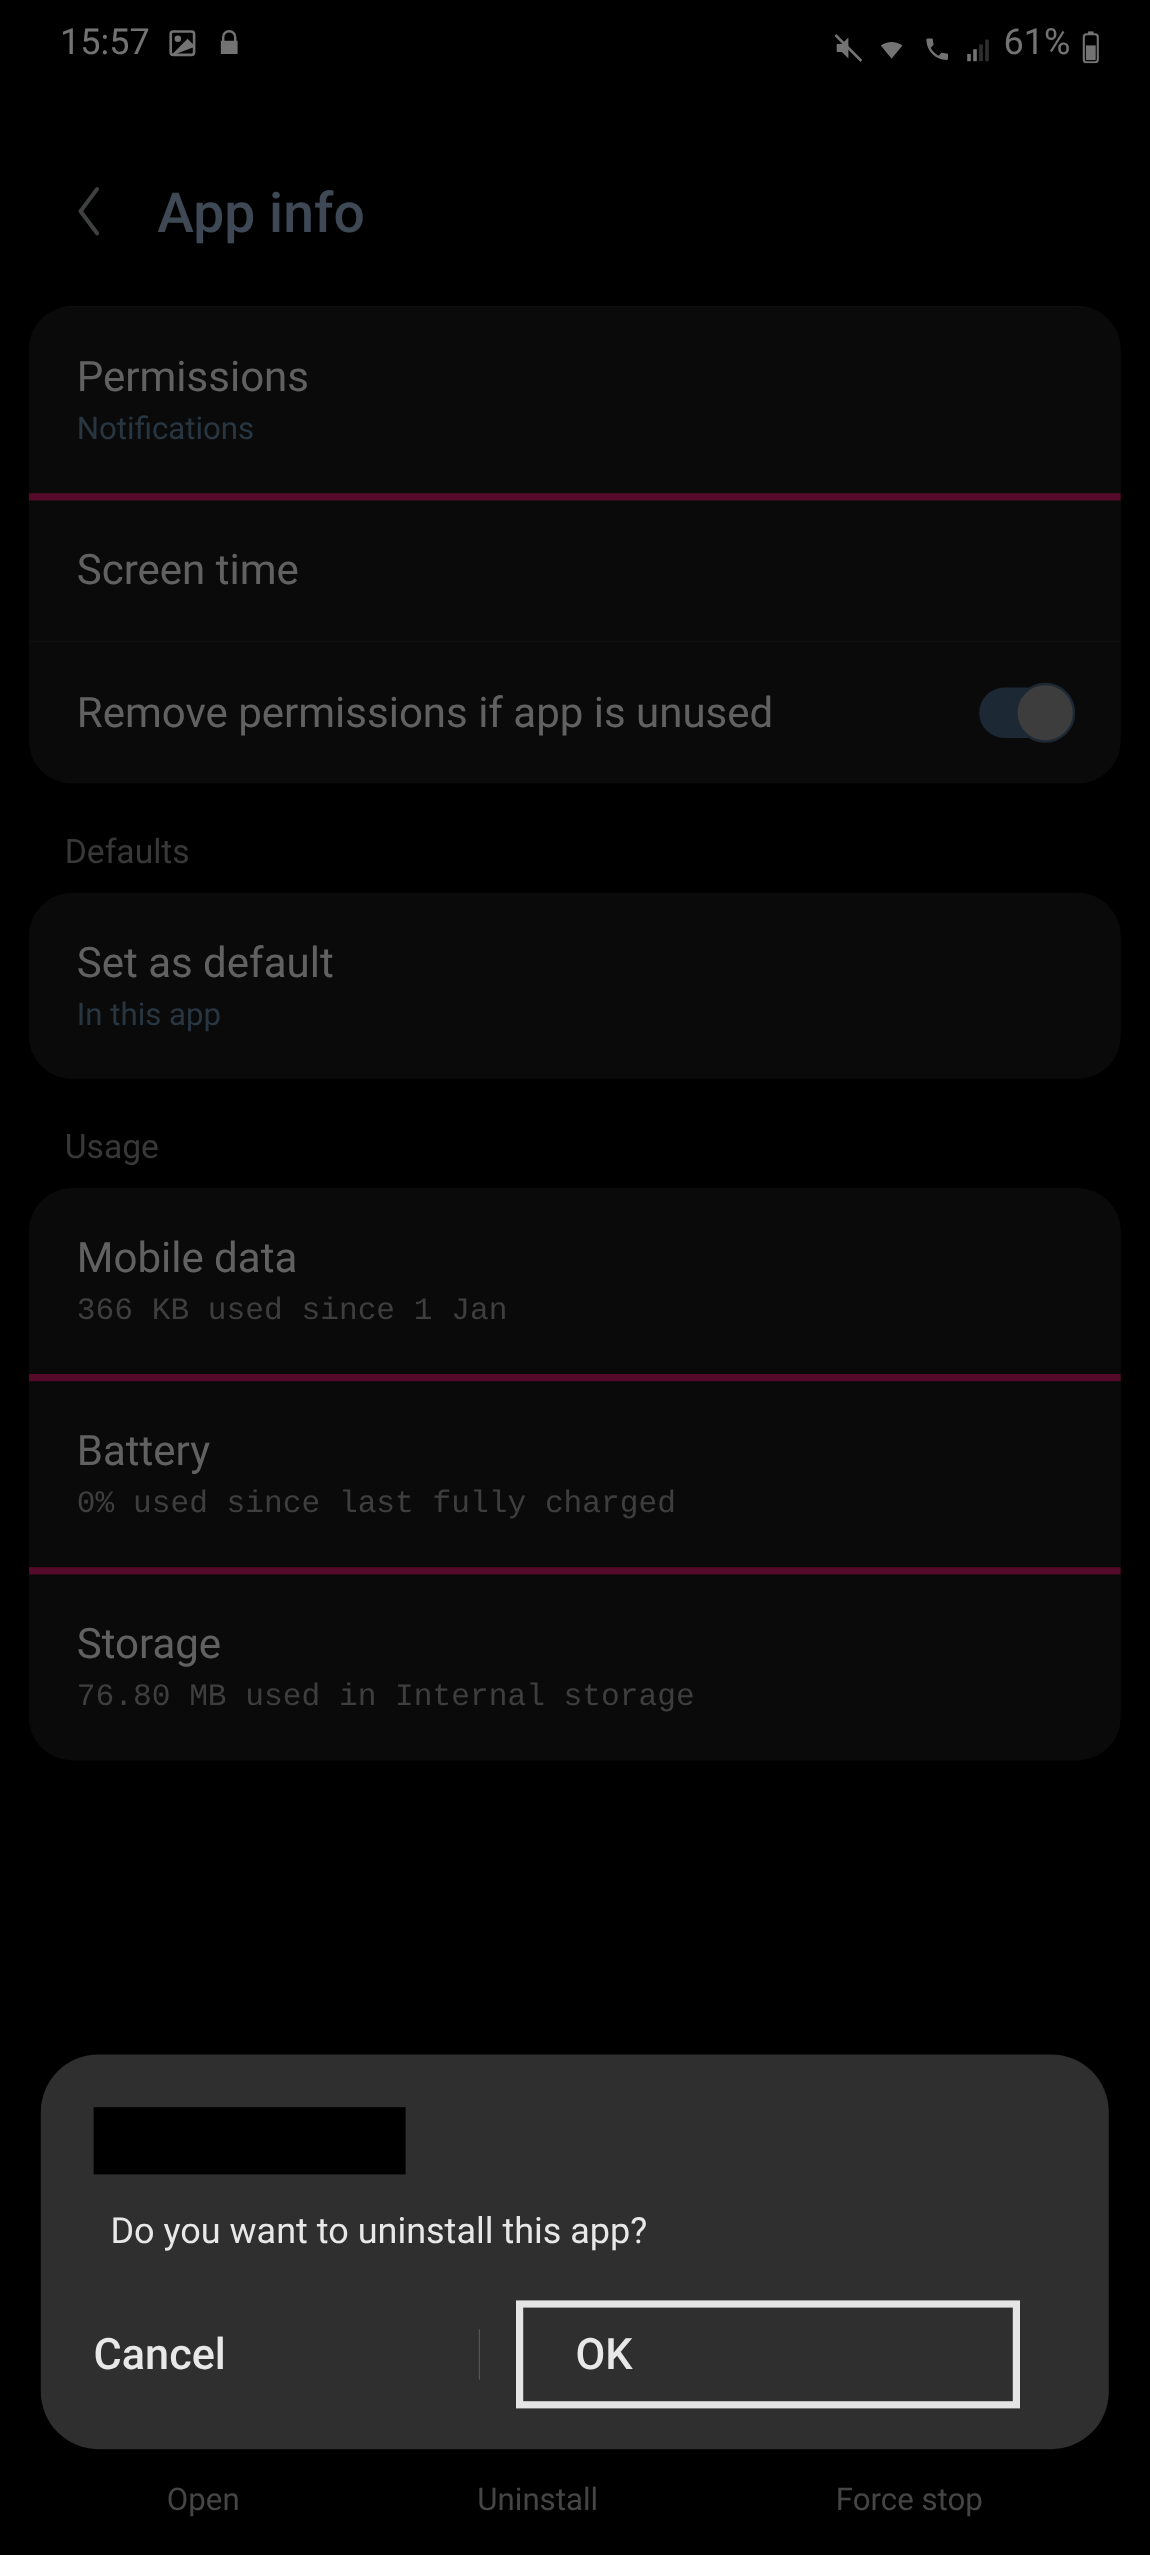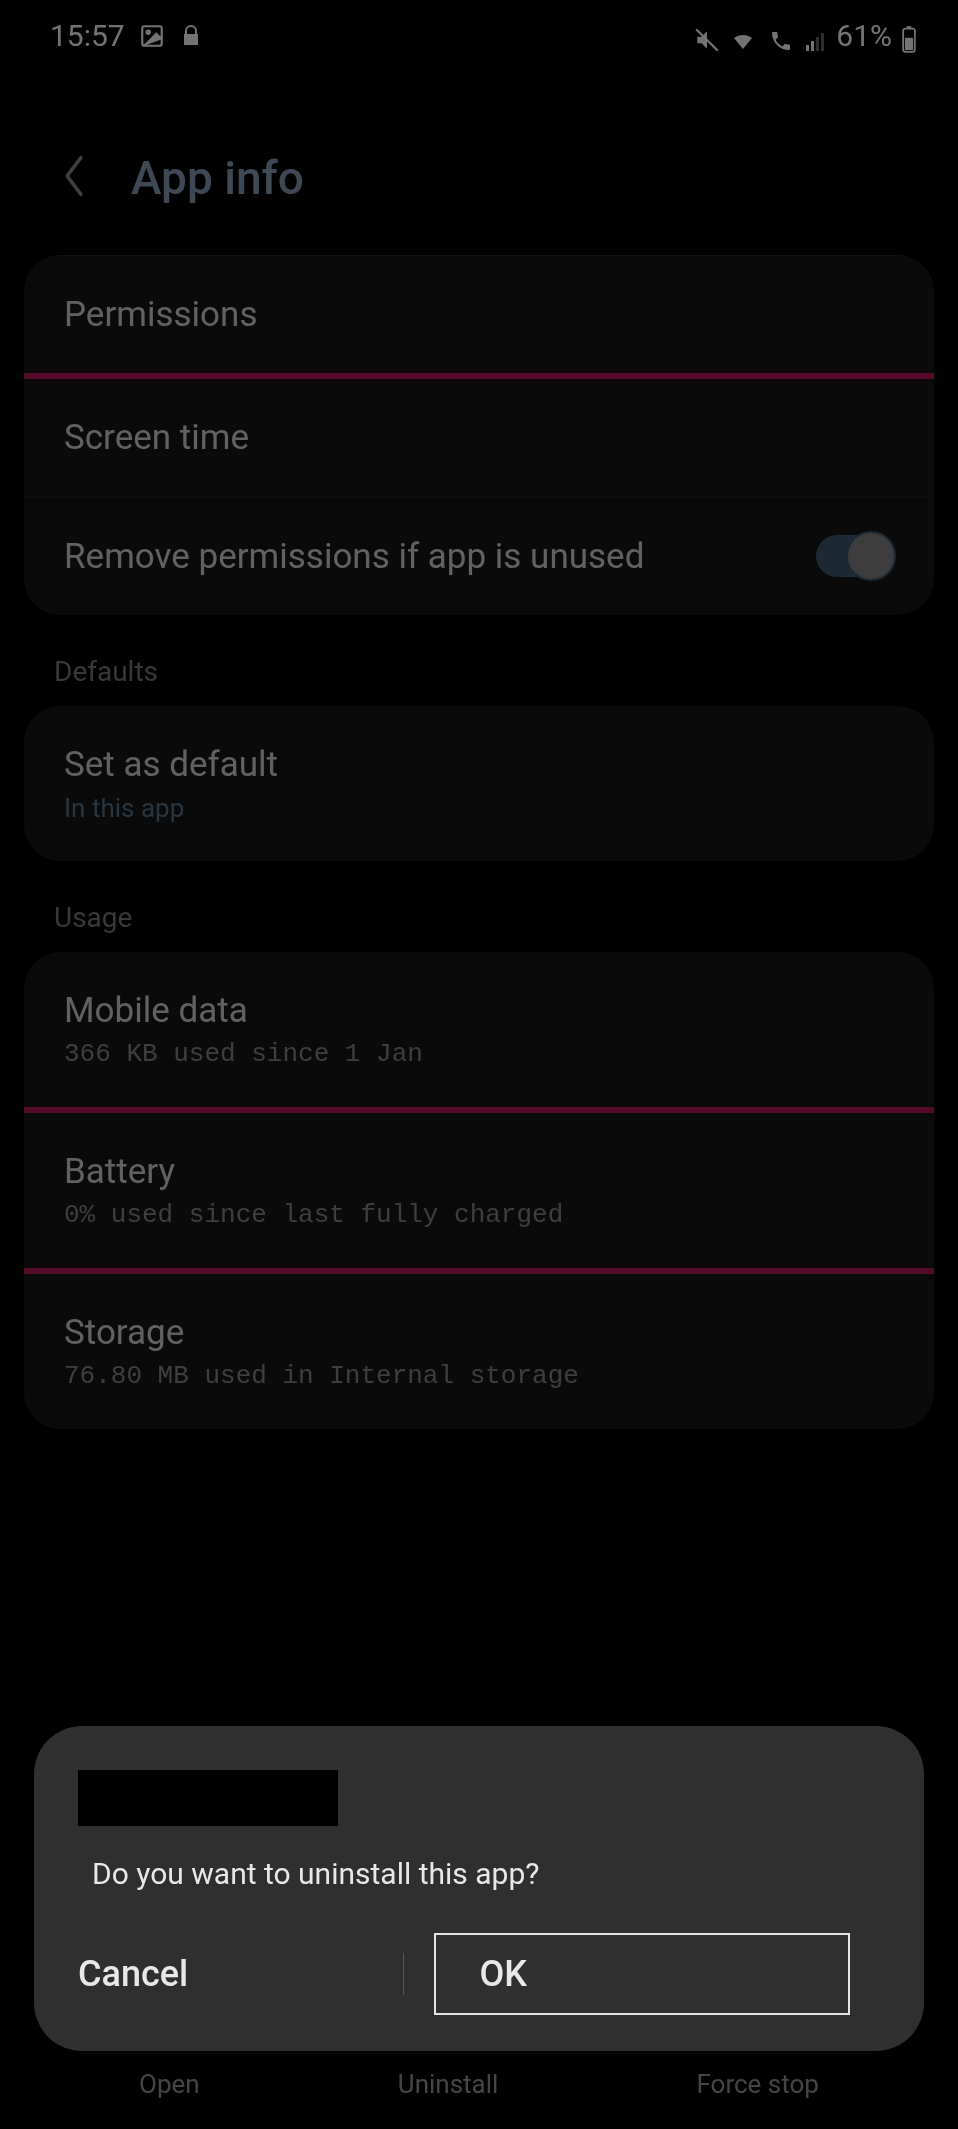--- a/index.html
+++ b/index.html
@@ -91,21 +91,21 @@
     justify-content: space-around;
     padding: 30px 40px 30px 40px;
     color: #9a9a9a;
     font-size: 26px;
   }
 
   .dialog {
     position: absolute;
     z-index: 10;
     left: 34px; right: 34px;
-    bottom: 78px;
+    bottom: 88px;
     background: #2f2f2f;
     border-radius: 48px;
     padding: 44px 44px 34px 44px;
   }
   .dialog-redact {
     width: 260px; height: 56px;
     background: #000;
     margin-bottom: 30px;
   }
   .dialog-msg {
@@ -124,21 +124,21 @@
     background: #555;
   }
   .dialog-btn {
     flex: 1;
     color: #e8e8e8;
     font-size: 36px;
     font-weight: 500;
     padding: 22px 0;
   }
   .ok-highlight {
-    border: 2px solid #e5e5e5;
+    border: 6px solid #e5e5e5;
     margin: 0 30px;
     padding: 18px 44px;
   }
 </style>
 </head>
 <body>
 
 <div class="status-bar">
   <div class="status-left">
     <span>15:57</span>
@@ -197,20 +197,21 @@
         <polyline points="18,4 6,20 18,36"></polyline>
       </svg>
   </span>
   <div class="header-title">App info</div>
 </div>
 
 <div class="card">
   <div style="border-top:1px solid #232323"></div>
   <div class="row">
     <div class="row-title">Permissions</div>
+    <div class="row-sub">Notifications</div>
   </div>
   <div class="row">
     <div class="row-title">Screen time</div>
   </div>
   <div class="row-toggle">
     <div class="row-title" style="max-width:660px">Remove permissions if app is unused</div>
     <div class="toggle">
       <div class="toggle-knob"></div>
     </div>
   </div>

